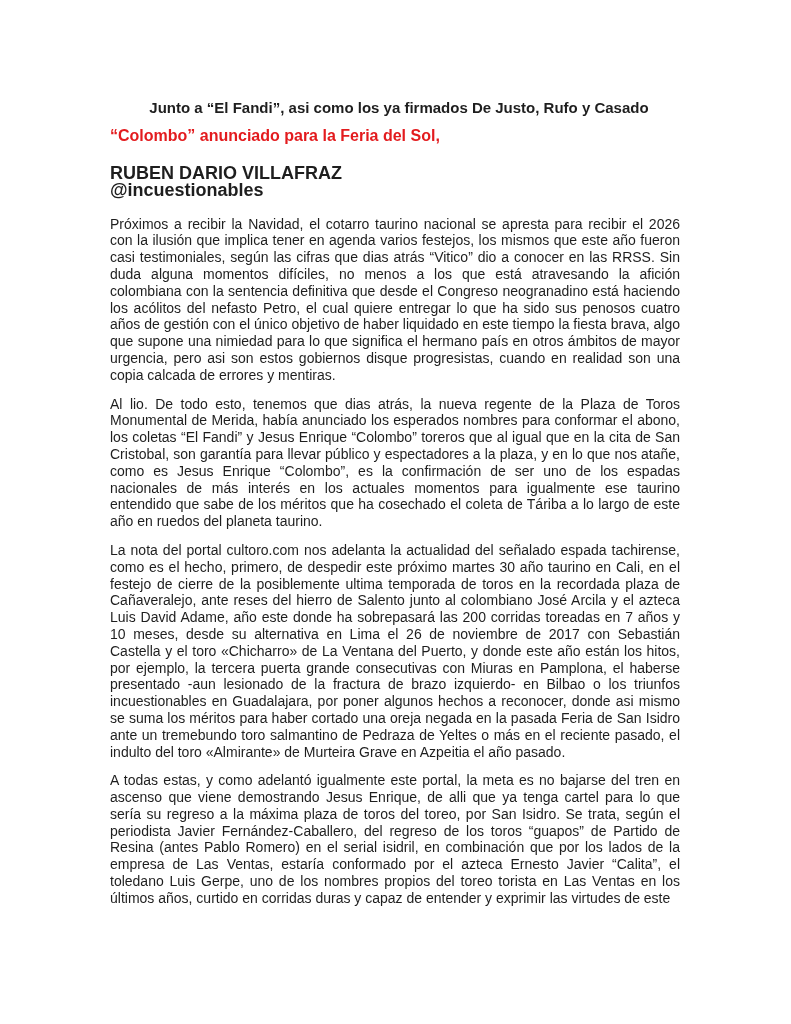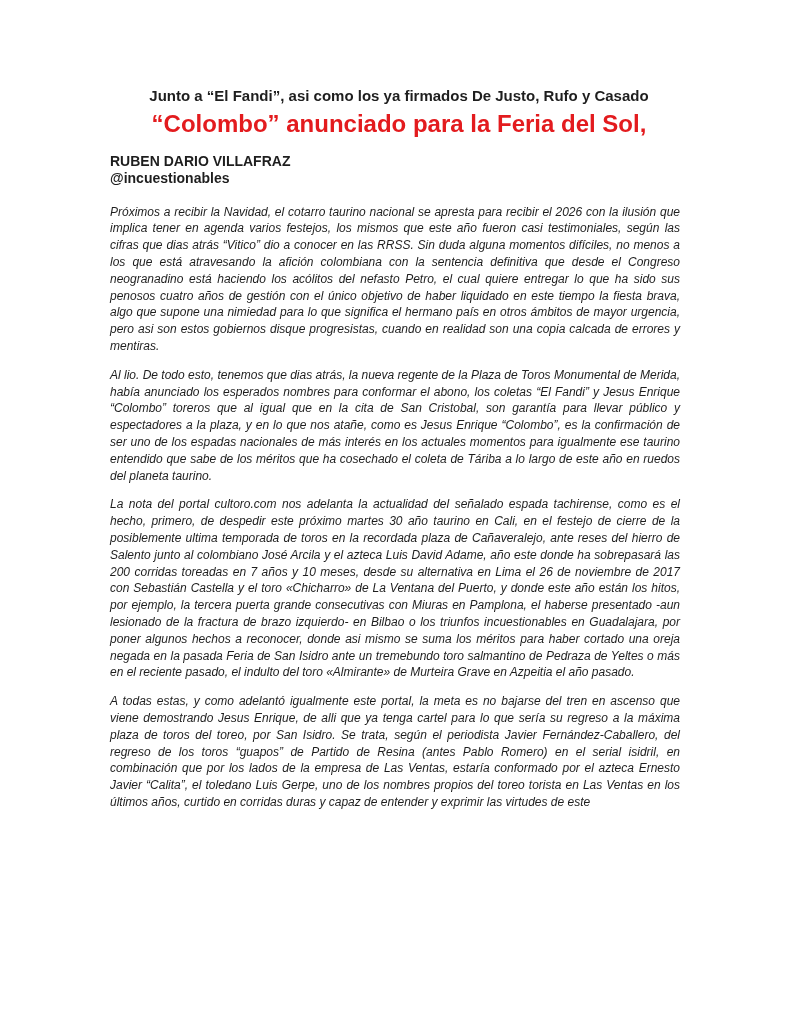--- a/index.html
+++ b/index.html
@@ -13,53 +13,52 @@
     width: 791px;
     height: 1024px;
     background: var(--paper);
     overflow: hidden;
     font-family: "Liberation Sans", sans-serif;
     color: var(--ink);
   }
   .content {
     position: absolute;
     left: 110px;
-    top: 86px;
+    top: 98px;
     width: 578px;
   }
   .kicker {
     font-weight: 700;
     font-size: 15px;
     line-height: 20px;
     text-align: center;
     color: var(--ink);
   }
   .headline {
     margin: 3px 0 0 0;
     font-weight: 700;
-    font-size: 24px;
+    font-size: 16px;
     line-height: 30px;
-    text-align: center;
+    text-align: left;
     color: var(--headline-red);
   }
   .byline {
     margin-top: 14px;
     margin-bottom: 17px;
     font-weight: 700;
-    font-size: 14px;
+    font-size: 18px;
     line-height: 16.8px;
     color: var(--ink);
   }
   .para {
     margin: 0 8px 12px 0;
-    font-size: 12px;
+    font-size: 14px;
     line-height: 16.8px;
     text-align: justify;
     color: var(--ink);
-    font-style: italic;
   }
 </style>
 </head>
 <body>
 
 <div class="page">
   <div class="content">
 
     <div class="kicker">Junto a “El Fandi”, asi como los ya firmados De Justo, Rufo y Casado</div>
 

